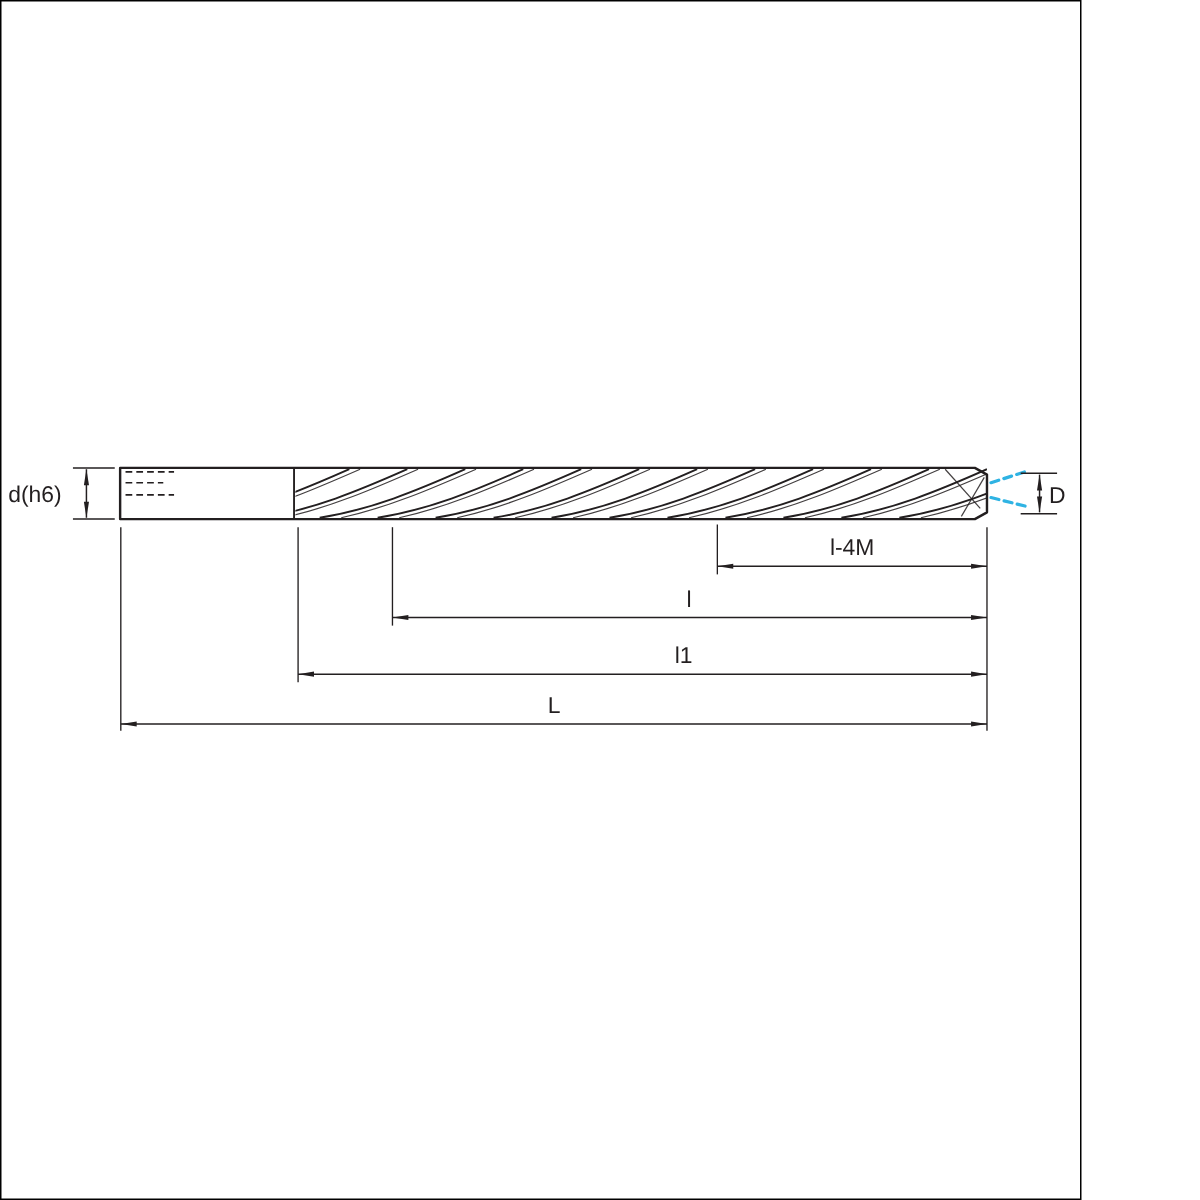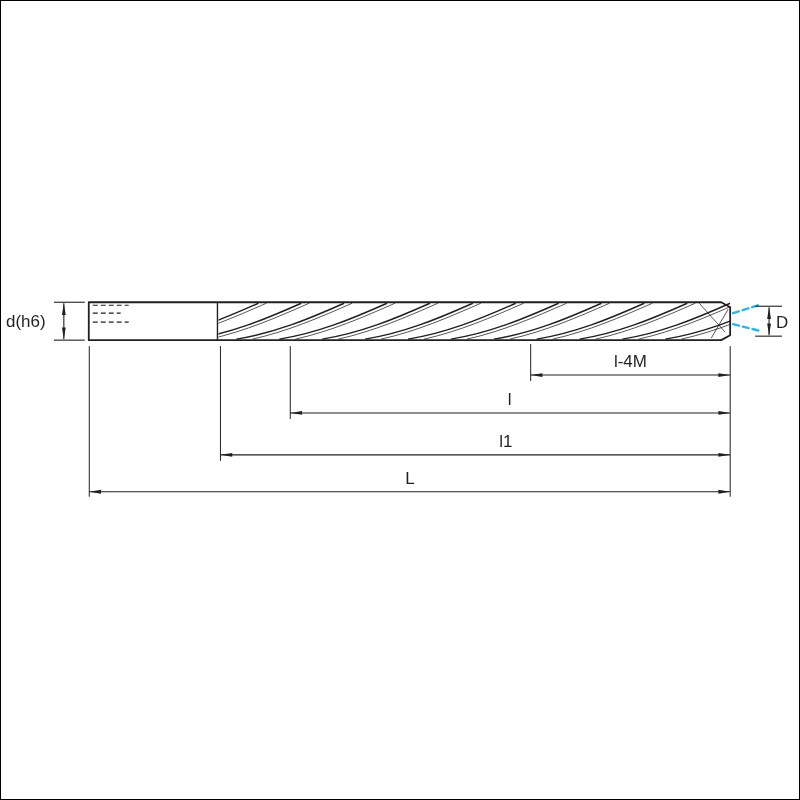--- a/index.html
+++ b/index.html
@@ -1,17 +1,17 @@
 <!DOCTYPE html>
 <html style="--line: #231f20; --coolant: #2fb3e3;"><head>
 <meta charset="utf-8">
 <style>
   html,body{margin:0;padding:0;background:#fff;}
   .frame{
-    width:800px;height:800px;
+    width:721px;height:800px;
     box-sizing:border-box;
     border:1px solid #000;
     background:#fff;
     position:relative;
     overflow:hidden;
   }
   svg{display:block;width:100%;height:100%;}
   .outline{fill:none;stroke:var(--line,#231f20);stroke-width:1.8;stroke-linejoin:round;}
   .flute{fill:none;stroke:var(--line,#231f20);stroke-width:1.4;}
   .flute-thin{fill:none;stroke:var(--line,#231f20);stroke-width:0.9;opacity:.85;}

